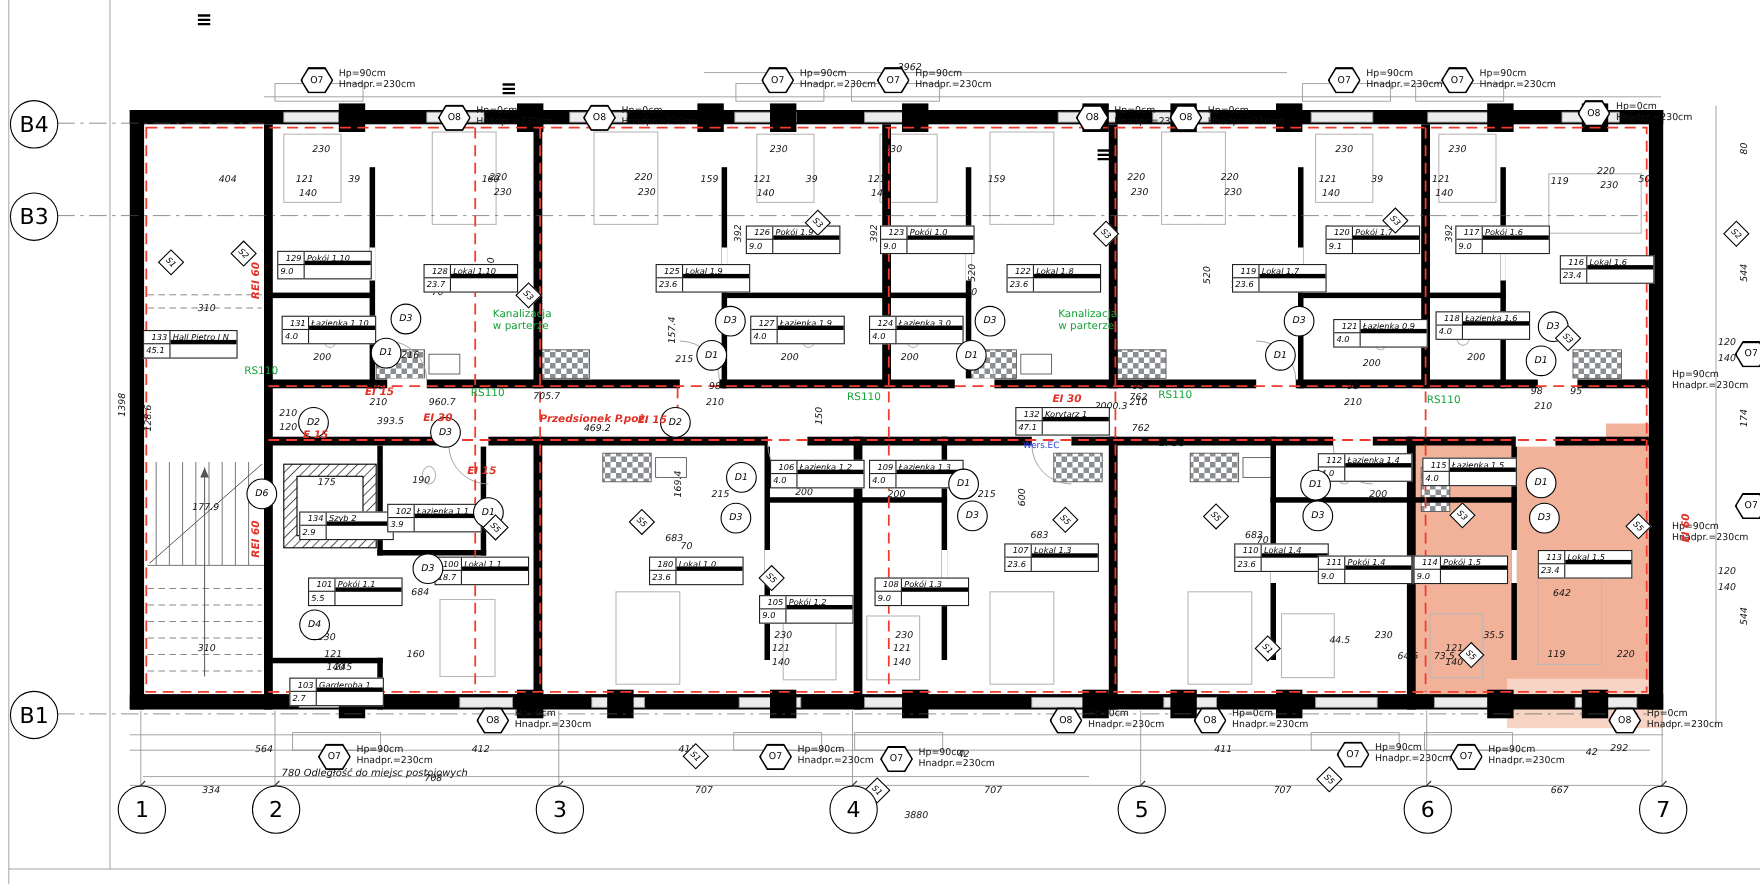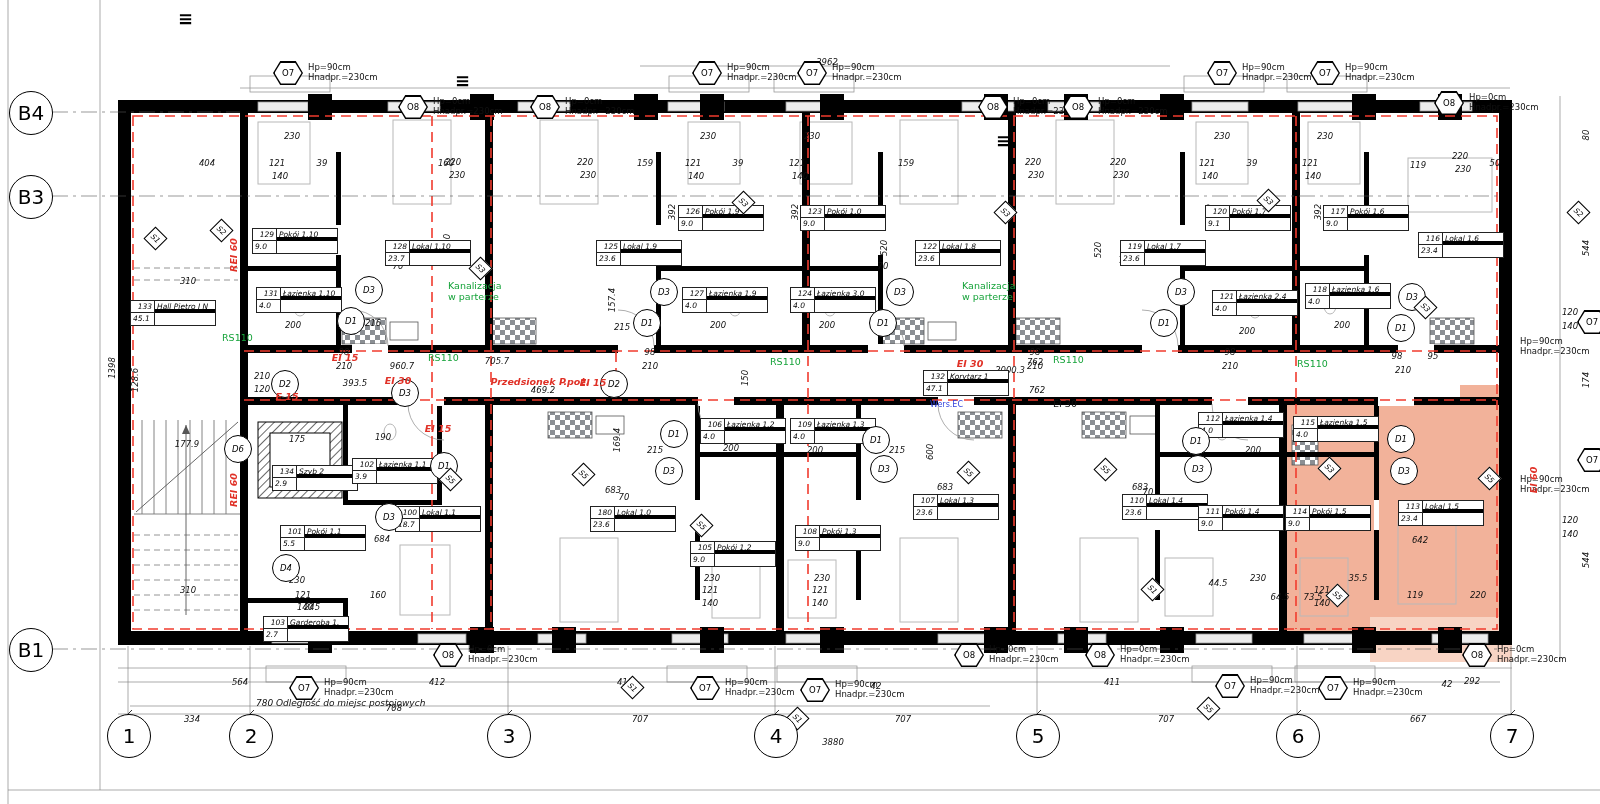--- a/index.html
+++ b/index.html
@@ -389,21 +389,21 @@
         <span class="rl-blank"></span>
       </div>
       <div class="room-label" style="left: 1205px; top: 205px; position: absolute;">
         <span class="rl-num">120</span>
         <span class="rl-name">Pokój 1.7</span>
         <span class="rl-area">9.1 m²</span>
         <span class="rl-blank"></span>
       </div>
       <div class="room-label" style="left: 1212px; top: 290px; position: absolute;">
         <span class="rl-num">121</span>
-        <span class="rl-name">Łazienka 2.4</span>
+        <span class="rl-name">Łazienka 0.9</span>
         <span class="rl-area">4.0 m²</span>
         <span class="rl-blank"></span>
       </div>
       <div class="room-label" style="left: 1323px; top: 205px; position: absolute;">
         <span class="rl-num">117</span>
         <span class="rl-name">Pokój 1.6</span>
         <span class="rl-area">9.0 m²</span>
         <span class="rl-blank"></span>
       </div>
       <div class="room-label" style="left: 1305px; top: 283px; position: absolute;">
@@ -845,21 +845,21 @@
       <div class="dim" style="left: 398px; top: 266px; position: absolute;">70</div>
       <div class="dim" style="left: 883px; top: 266px; position: absolute;">70</div>
       <div class="dim" style="left: 1124px; top: 260px; position: absolute;">70</div>
       <div class="dim" style="left: 624px; top: 497px; position: absolute;">70</div>
       <div class="dim" style="left: 1148px; top: 492px; position: absolute;">70</div>
       <div class="dim" style="left: 613px; top: 490px; position: absolute;">683</div>
       <div class="dim" style="left: 945px; top: 487px; position: absolute;">683</div>
       <div class="dim" style="left: 1140px; top: 487px; position: absolute;">683</div>
       <div class="dim" style="left: 382px; top: 539px; position: absolute;">684</div>
       <div class="dim" style="left: 1420px; top: 540px; position: absolute;">642</div>
-      <div class="dim" style="left: 187px; top: 444px; position: absolute;">177.9</div>
+      <div class="dim" style="left: 187px; top: 462px; position: absolute;">177.9</div>
       <div class="dim rot" style="left: 135px; top: 380px; position: absolute;">128.6</div>
       <div class="dim" style="left: 188px; top: 590px; position: absolute;">310</div>
       <div class="dim" style="left: 312px; top: 607px; position: absolute;">245</div>
       <div class="dim" style="left: 383px; top: 437px; position: absolute;">190</div>
       <div class="dim" style="left: 297px; top: 439px; position: absolute;">175</div>
       <div class="dim rot" style="left: 612px; top: 300px; position: absolute;">157.4</div>
       <div class="dim rot" style="left: 617px; top: 440px; position: absolute;">169.4</div>
       <div class="dim rot" style="left: 745px; top: 378px; position: absolute;">150</div>
       <div class="dim rot" style="left: 930px; top: 452px; position: absolute;">600</div>
       <div class="dim" style="left: 262px; top: 376px; position: absolute;">210</div>

